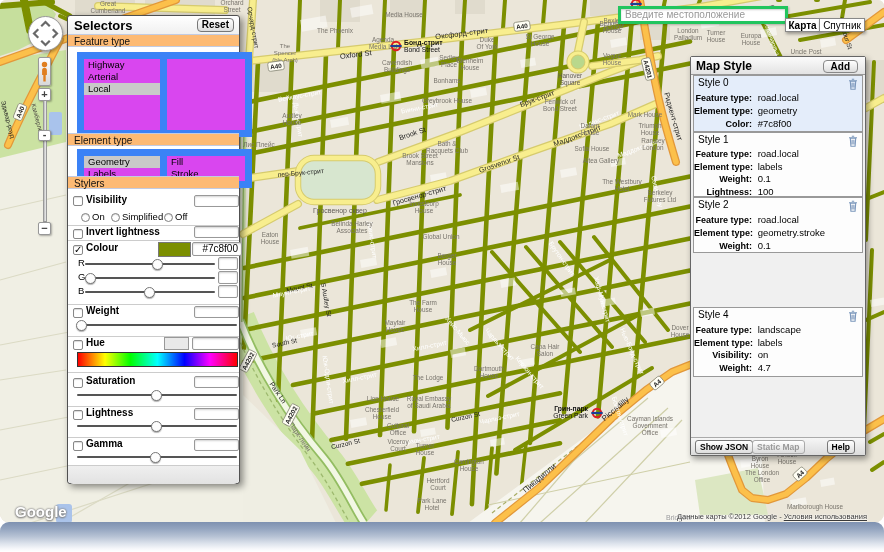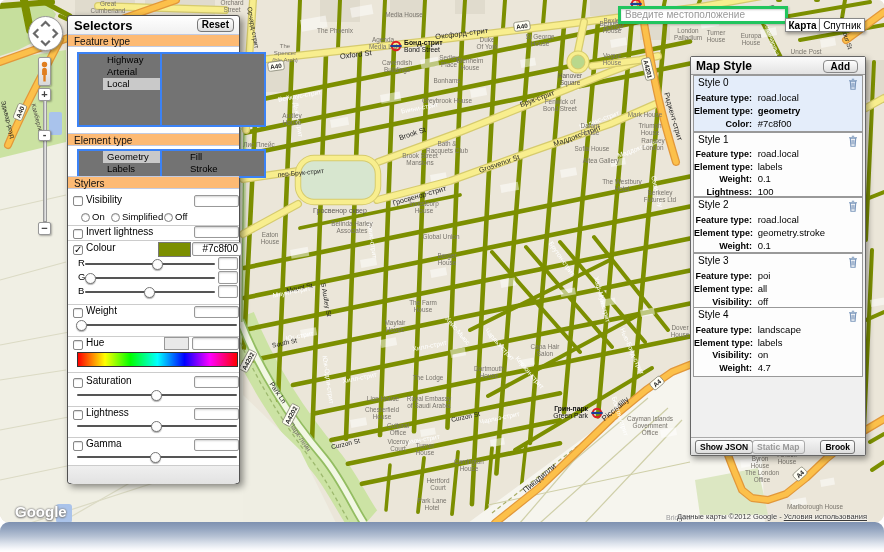--- a/index.html
+++ b/index.html
@@ -11,25 +11,25 @@
   
   #lp{position:absolute;left:67px;top:15px;width:171px;height:467px;background:#fff;border:1px solid #505050;
       border-radius:3px;box-shadow:3px 3px 7px rgba(0,0,0,.45);font-size:10px;}
   #lp .hdr{position:absolute;left:0;top:0;width:100%;height:18px;border-bottom:1px solid #bbb;border-radius:5px 5px 0 0;
       background:linear-gradient(#fff,#f0f0f0);}
   #lp .hdr b{position:absolute;left:6px;top:2px;font-size:13px;}
   .rstbtn{position:absolute;right:5px;top:2px;height:12px;line-height:12px;padding:0 4px;font-size:10px;font-weight:bold;
       border:1px solid #777;border-radius:4px;background:linear-gradient(#fff,#ddd);}
   .secbar{position:absolute;left:0;width:171px;height:13px;line-height:13px;background:#fdba74;
       border-top:1px solid #c2cbe2;border-bottom:1px solid #c2cbe2;padding-left:6px;box-sizing:border-box;font-size:10px;color:#111;}
-  .lbox{position:absolute;background:#737373;border:2px solid #3b82f6;font-size:10.5px;overflow:hidden;padding-left:24px;}
+  .lbox{position:absolute;background:#d946ef;border:7px solid #3b82f6;font-size:10.5px;overflow:hidden;}
   .lbox div{padding:0 0 0 4px;height:12px;line-height:12px;white-space:nowrap;font-size:9.5px;}
   .lbox .sel{background:#c9c9c9;}
   .chk{position:absolute;width:8px;height:8px;border:1px solid #888;background:#fff;border-radius:2px;box-shadow:inset 0 1px 1px rgba(0,0,0,.15);}
-  .lbl{position:absolute;font-weight:normal;font-size:10px;color:#000;white-space:nowrap;}
+  .lbl{position:absolute;font-weight:bold;font-size:10px;color:#000;white-space:nowrap;}
   .inp{position:absolute;background:#fff;border:1px solid #999;border-radius:2px;box-shadow:inset 0 1px 2px rgba(0,0,0,.18);}
   .sep{position:absolute;left:0;width:171px;height:0;border-top:1px solid #ccc;}
   .track{position:absolute;height:2px;background:#555;border-radius:1px;}
   .thumb{position:absolute;width:9px;height:9px;background:#fdfdfd;border:1px solid #777;border-radius:50%;box-shadow:0 1px 1px rgba(0,0,0,.3);}
   .radio{position:absolute;width:7px;height:7px;border:1px solid #808080;border-radius:50%;background:#fff;box-shadow:inset 0 1px 1px rgba(0,0,0,.15);}
   .rlbl{position:absolute;font-size:9.5px;color:#000;white-space:nowrap;}
   
   #rp{position:absolute;left:690px;top:56px;width:174px;height:398px;background:#f0f0f0;border:1px solid #666;
       box-shadow:2px 3px 6px rgba(0,0,0,.4);font-size:10px;border-radius:2px;}
   #rp .hdr{position:absolute;left:0;top:0;width:100%;height:17px;background:linear-gradient(#fbfbfb,#e3e3e3);border-bottom:1px solid #999;}
@@ -564,21 +564,21 @@
     <div class="hdr">
         <b>Map Style</b>
         <span class="addbtn">Add</span>
       </div>
     <div class="sblock sel0" style="top:18px;height:55px;">
       <span class="bh">Style 0</span>
         <span class="trash"><svg width="10" height="12" viewBox="0 0 10 12">
             <path d="M2.3 3.2h5.4l-.6 8h-4.2zM1 2.7h8M3.8 1.2h2.4M4.1 4.8v4.8M5.9 4.8v4.8" stroke="#7a96bb" stroke-width="1.1" fill="none"></path>
           </svg></span>
       <div class="srow" style="top:15px;"><b>Feature type:</b> road.local</div>
-      <div class="srow" style="top:28px;font-weight:bold;"><b>Element type:</b> geometry</div>
+      <div class="srow" style="top:28px;"><b>Element type:</b> geometry</div>
       <div class="srow" style="top:41px;"><b>Color:</b> #7c8f00</div>
     </div>
     <div class="sblock" style="top:75px;height:63px;">
       <span class="bh">Style 1</span>
         <span class="trash"><svg width="10" height="12" viewBox="0 0 10 12">
             <path d="M2.3 3.2h5.4l-.6 8h-4.2zM1 2.7h8M3.8 1.2h2.4M4.1 4.8v4.8M5.9 4.8v4.8" stroke="#7a96bb" stroke-width="1.1" fill="none"></path>
           </svg></span>
       <div class="srow" style="top:14px;"><b>Feature type:</b> road.local</div>
       <div class="srow" style="top:26.5px;"><b>Element type:</b> labels</div>
       <div class="srow" style="top:39px;"><b>Weight:</b> 0.1</div>
@@ -586,38 +586,29 @@
     </div>
     <div class="sblock" style="top:140px;height:54px;">
       <span class="bh">Style 2</span>
         <span class="trash"><svg width="10" height="12" viewBox="0 0 10 12">
             <path d="M2.3 3.2h5.4l-.6 8h-4.2zM1 2.7h8M3.8 1.2h2.4M4.1 4.8v4.8M5.9 4.8v4.8" stroke="#7a96bb" stroke-width="1.1" fill="none"></path>
           </svg></span>
       <div class="srow" style="top:15px;"><b>Feature type:</b> road.local</div>
       <div class="srow" style="top:28px;"><b>Element type:</b> geometry.stroke</div>
       <div class="srow" style="top:41px;"><b>Weight:</b> 0.1</div>
     </div>
-    <div class="sblock" style="top:196px;height:54px;">
-      <span class="bh">Style 3</span>
-        <span class="trash"><svg width="10" height="12" viewBox="0 0 10 12">
-            <path d="M2.3 3.2h5.4l-.6 8h-4.2zM1 2.7h8M3.8 1.2h2.4M4.1 4.8v4.8M5.9 4.8v4.8" stroke="#7a96bb" stroke-width="1.1" fill="none"></path>
-          </svg></span>
-      <div class="srow" style="top:15px;"><b>Feature type:</b> poi</div>
-      <div class="srow" style="top:28px;"><b>Element type:</b> all</div>
-      <div class="srow" style="top:41px;"><b>Visibility:</b> off</div>
-    </div>
     <div class="sblock" style="top:250px;height:68px;">
       <span class="bh">Style 4</span>
         <span class="trash"><svg width="10" height="12" viewBox="0 0 10 12">
             <path d="M2.3 3.2h5.4l-.6 8h-4.2zM1 2.7h8M3.8 1.2h2.4M4.1 4.8v4.8M5.9 4.8v4.8" stroke="#7a96bb" stroke-width="1.1" fill="none"></path>
           </svg></span>
       <div class="srow" style="top:15px;"><b>Feature type:</b> landscape</div>
       <div class="srow" style="top:27.5px;"><b>Element type:</b> labels</div>
       <div class="srow" style="top:40px;"><b>Visibility:</b> on</div>
       <div class="srow" style="top:52.5px;"><b>Weight:</b> 4.7</div>
     </div>
     <div class="foot">
       <span class="fbtn" style="left:4px;">Show JSON</span>
       <span class="fbtn" style="left:61px;color:#999;border-color:#aaa;">Static Map</span>
-      <span class="fbtn" style="right:10px;">Brook</span>
+      <span class="fbtn" style="right:10px;">Help</span>
     </div>
   </div>
 </div>
 
 </body></html>

